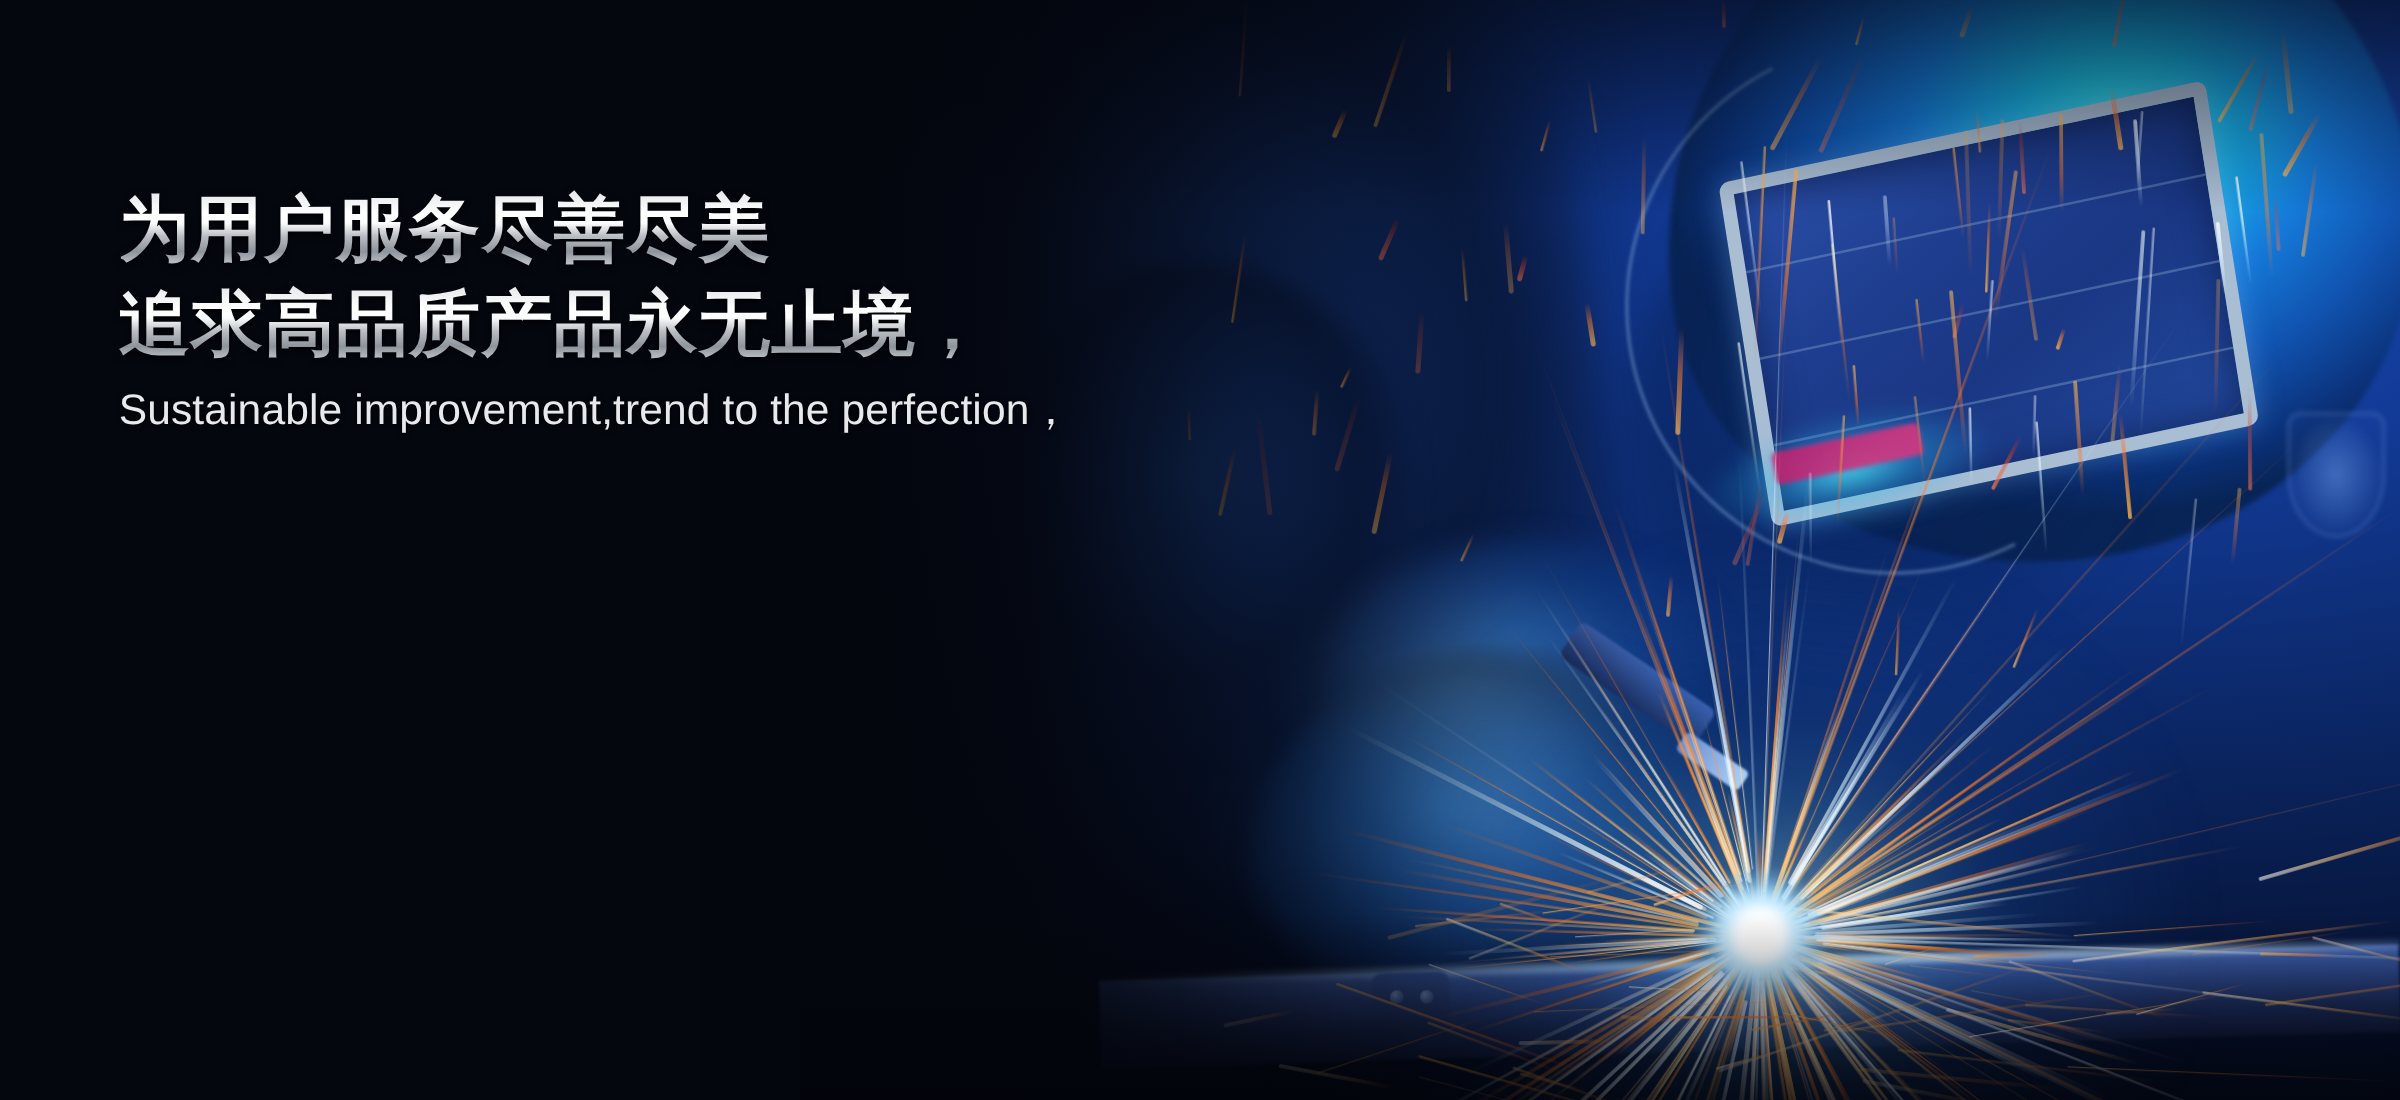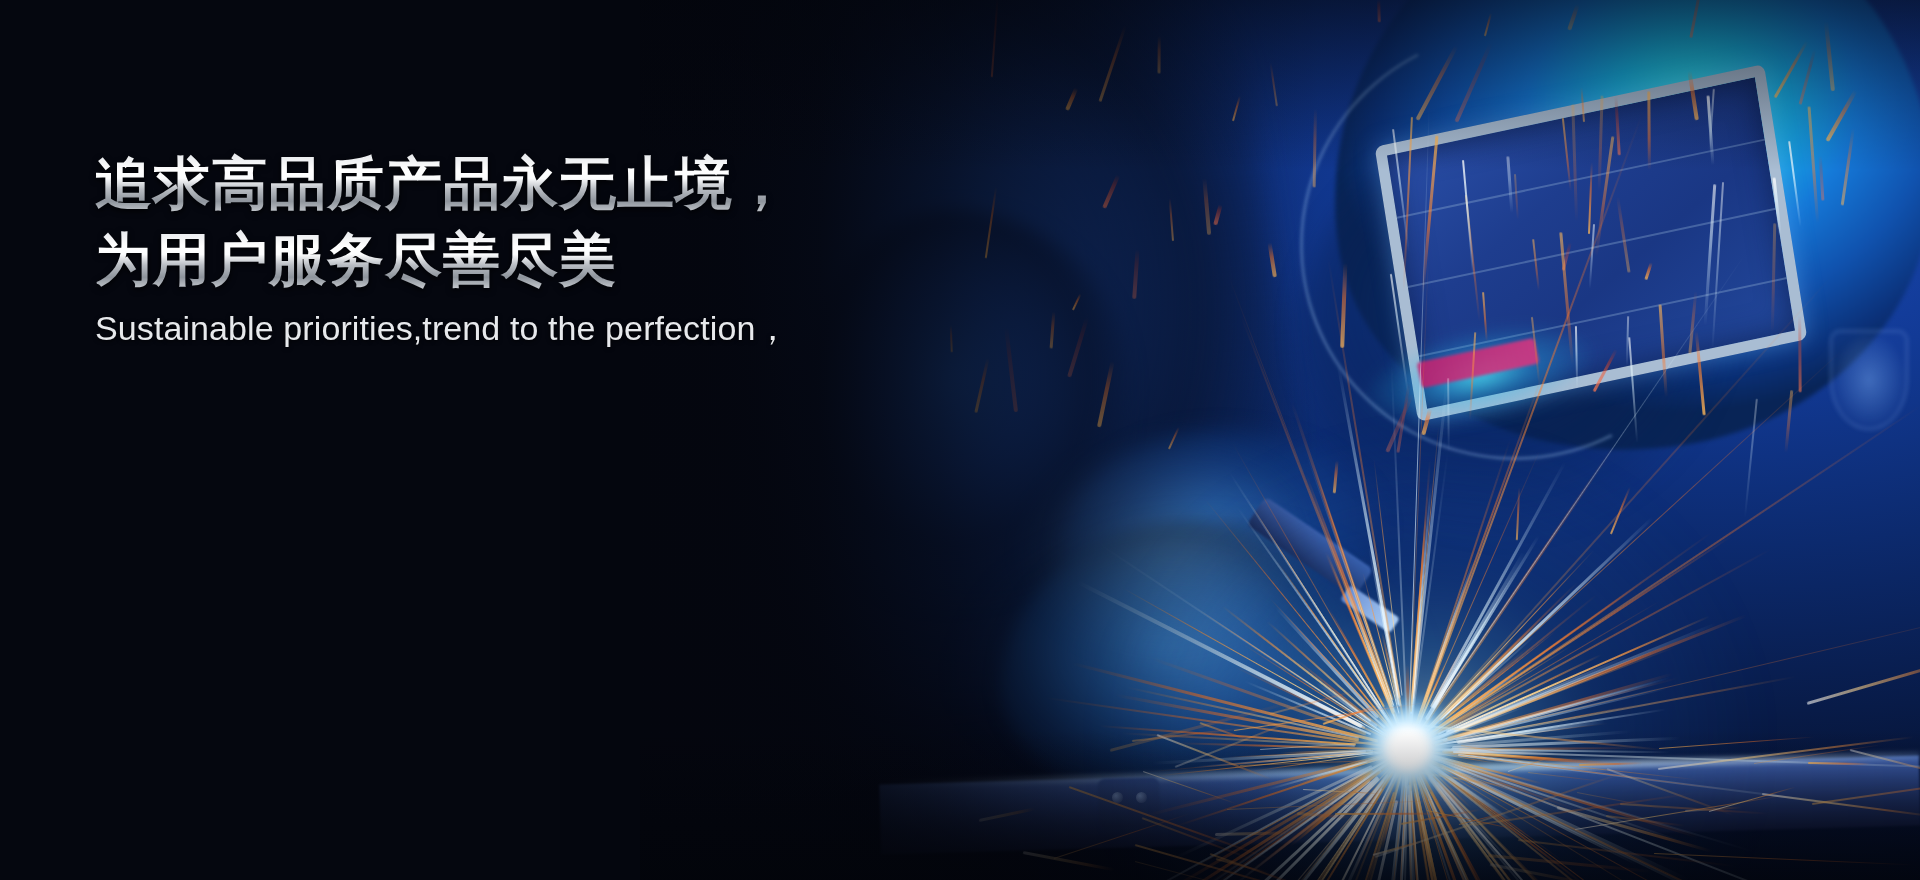--- a/index.html
+++ b/index.html
@@ -688,20 +688,20 @@
       </div>
     <div class="arc-core"></div>
     <div class="arc-core-hot"></div>
 
     <div class="scene-fade-left"></div>
     <div class="scene-fade-top"></div>
     <div class="scene-fade-bottom"></div>
   </div>
 
   <div class="text-block">
+    <div class="cn-line">为用户服务尽善尽美</div>
     <div class="cn-line">追求高品质产品永无止境，</div>
-    <div class="cn-line">为用户服务尽善尽美</div>
     <div class="en-wrap">
-      <div class="en-line">Sustainable priorities,trend to the perfection，</div>
+      <div class="en-line">Sustainable improvement,trend to the perfection，</div>
     </div>
   </div>
 
 </div>
 
 </body></html>

